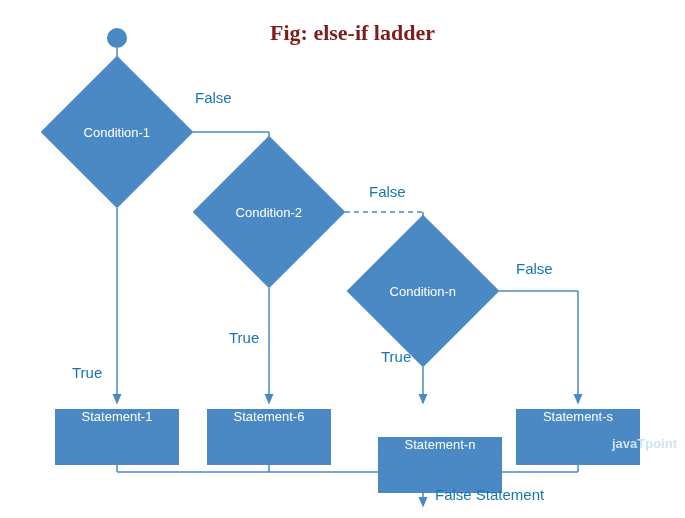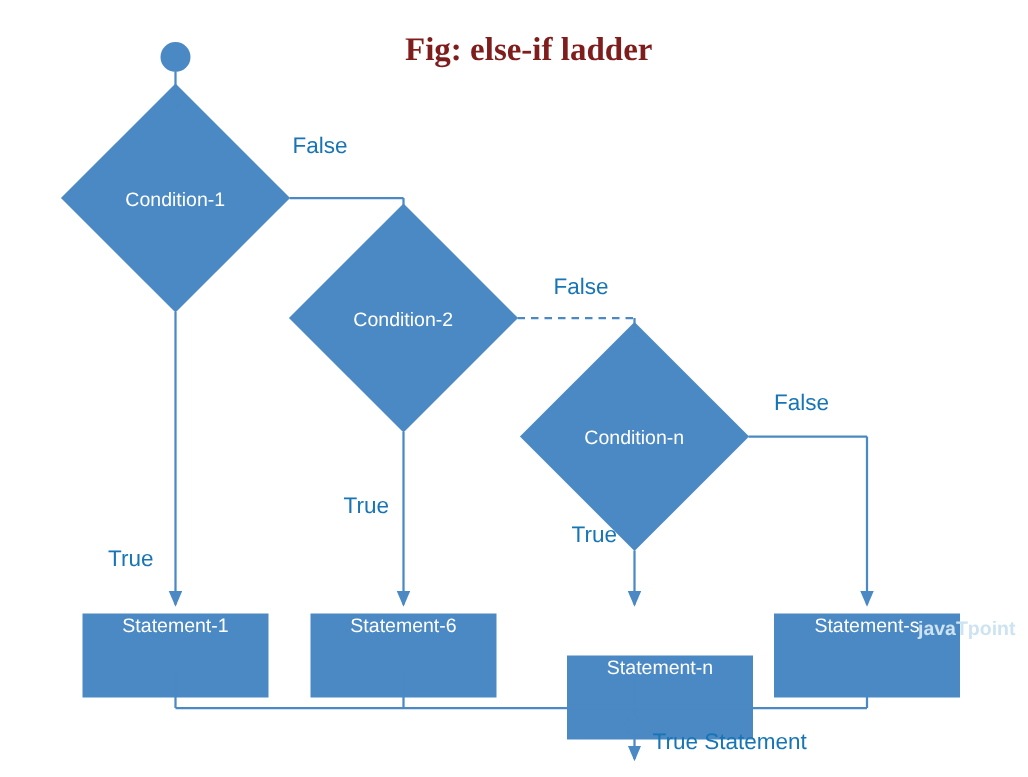--- a/index.html
+++ b/index.html
@@ -11,21 +11,21 @@
     .diamond-rot { transform: rotate(45deg); }
     .d1 { width: 108px; height: 108px; left: 63px; top: 78px; }
     .d2 { width: 108px; height: 108px; left: 215px; top: 158px; }
     .d3 { width: 108px; height: 108px; left: 369px; top: 237px; }
     .rect { position: absolute; background: #4a89c4; color: #fff; font-size: 13px; display: flex; align-items: flex-start; justify-content: center; height: 56px; width: 124px; }
     .r1 { left: 55px; top: 409px; }
     .r2 { left: 207px; top: 409px; }
     .r3 { left: 378px; top: 409px; margin-top: 28px; }
     .r4 { left: 516px; top: 409px; }
     .label { position: absolute; color: #1775b5; font-size: 15px; font-weight: normal; }
-    .watermark { position: absolute; right: 8px; top: 411px; color: #cde3f1; font-size: 13px; font-weight: bold; }
+    .watermark { position: absolute; right: 8px; top: 436px; color: #cde3f1; font-size: 13px; font-weight: bold; }
     svg { position: absolute; left: 0; top: 0; width: 685px; height: 518px; pointer-events: none; }
   </style>
 </head>
 <body>
 
 <div class="title">Fig: else-if ladder</div>
 
 <div class="start-circle"></div>
 
 <div class="diamond diamond-rot d1">
@@ -52,21 +52,21 @@
   </div>
 
 <div class="label" style="left:195px; top:89px;">False</div>
 <div class="label" style="left:369px; top:183px;">False</div>
 <div class="label" style="left:516px; top:260px;">False</div>
 
 <div class="label" style="left:72px; top:364px;">True</div>
 <div class="label" style="left:229px; top:329px;">True</div>
 <div class="label" style="left:381px; top:348px;">True</div>
 
-<div class="label" style="left:435px; top:486px;">True Statement</div>
+<div class="label" style="left:435px; top:486px;">False Statement</div>
 
 <div class="watermark">javaTpoint</div>
 
 <svg>
   <defs>
     <marker id="arrow" markerWidth="8" markerHeight="8" refX="6" refY="3" orient="auto" markerUnits="strokeWidth">
       <path d="M0,0 L0,6 L7,3 z" fill="#4a89c4"></path>
     </marker>
   </defs>
 

